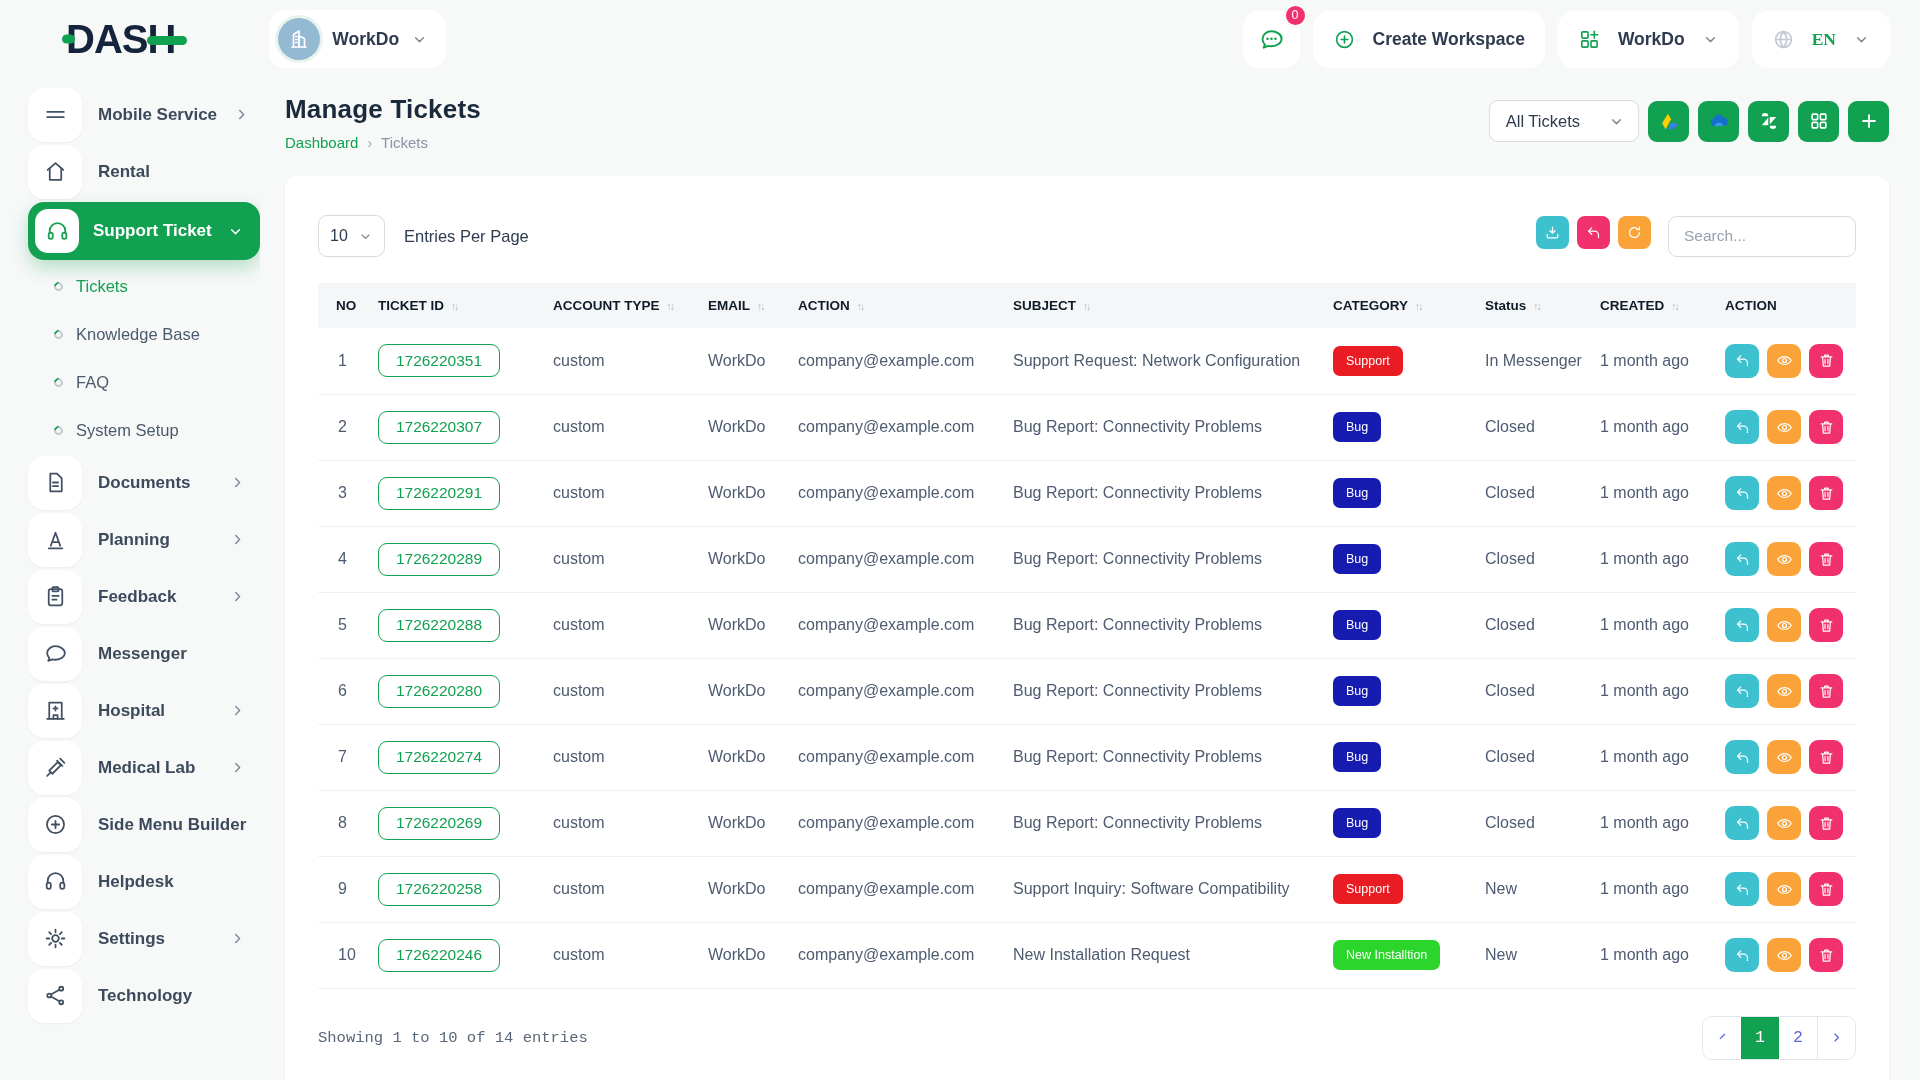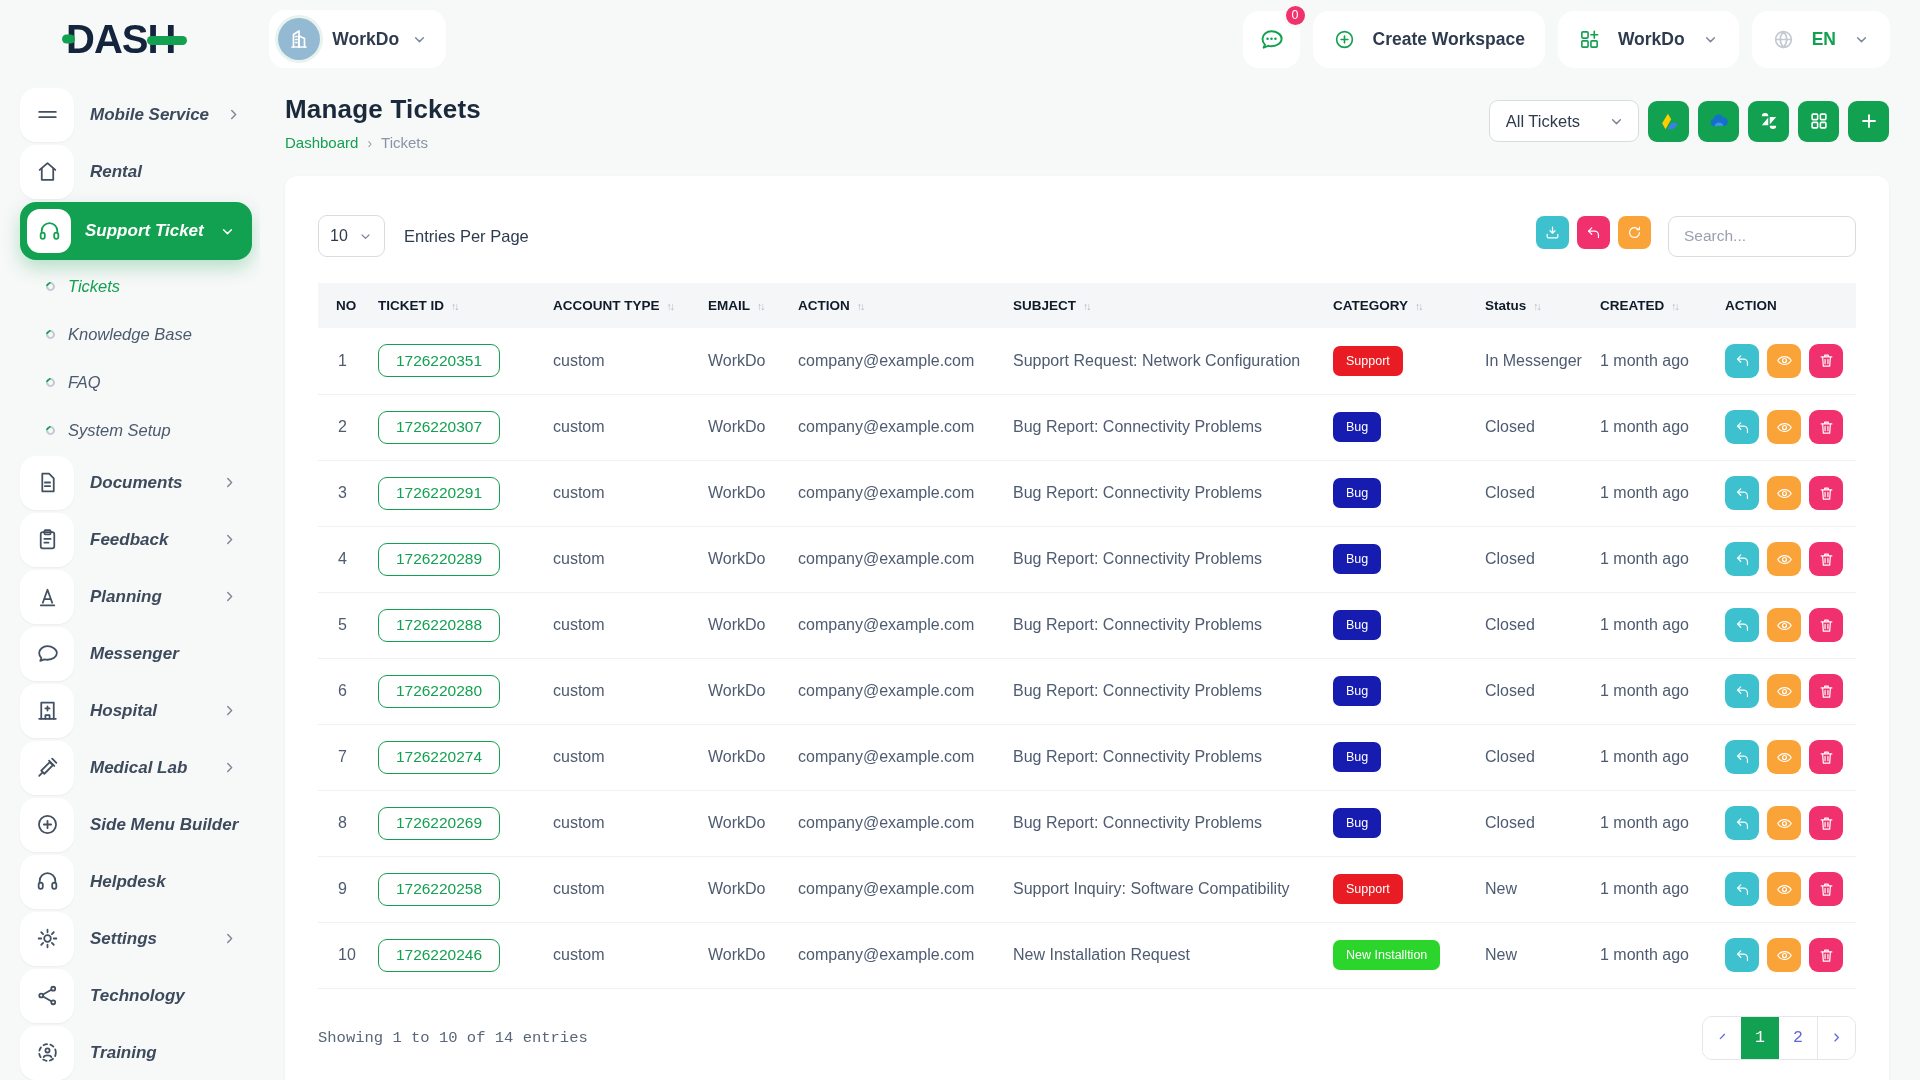--- a/index.html
+++ b/index.html
@@ -24,25 +24,25 @@
   .chev{color:#7d8797;display:inline-flex;}
   .chev svg{width:17px;height:17px;}
   .topbar-right{margin-left:auto;display:flex;align-items:center;gap:13px;}
   .chat-btn{position:relative;width:57px;height:57px;border-radius:16px;background:#fff;border:none;display:flex;align-items:center;justify-content:center;color:var(--green);cursor:pointer;}
   .chat-btn .tb-ic svg{width:27px;height:27px;}
   .chat-badge{position:absolute;top:-8px;right:-8px;width:25px;height:25px;border-radius:50%;background:#f1316d;color:#fff;font-size:12.5px;display:flex;align-items:center;justify-content:center;border:3px solid var(--bg);}
   .pill{height:57px;border-radius:16px;background:#fff;border:none;display:flex;align-items:center;gap:17px;padding:0 20px;font-size:17.5px;font-weight:600;color:#2e3b4e;cursor:pointer;}
   .tb-ic{display:inline-flex;color:var(--green);}
   .tb-ic svg{width:23px;height:23px;}
   .globe-ic{color:#c3cad4;}
-  .lang{color:var(--green);font-weight:700;}
+  .lang{color:var(--green);font-weight:700;font-family:Liberation Serif, serif;}
 
   
   .layout{display:flex;height:1002px;}
-  .sidebar{width:260px;flex:0 0 260px;padding:8px 0 0 20px;overflow:hidden;font-style:italic;}
+  .sidebar{width:260px;flex:0 0 260px;padding:8px 0 0 28px;overflow:hidden;}
   .side-item{display:flex;align-items:center;gap:16px;height:57px;width:230px;color:var(--slate);font-weight:600;font-size:17px;cursor:pointer;white-space:nowrap;}
   .icon-tile{width:54px;height:54px;flex:0 0 54px;border-radius:16px;background:#fff;display:flex;align-items:center;justify-content:center;color:#425062;box-shadow:0 1px 2px rgba(20,30,55,.05);}
   .icon-tile svg{width:25px;height:25px;}
   .side-item .chev{margin-left:auto;margin-right:12px;}
   .side-active{display:flex;align-items:center;gap:14px;height:58px;width:232px;border-radius:16px;background:var(--green);color:#fff;font-weight:700;font-size:17px;padding-left:7px;margin:2px 0;box-shadow:0 8px 18px rgba(18,161,80,.28);cursor:pointer;white-space:nowrap;}
   .side-active .icon-tile{width:44px;height:44px;flex:0 0 44px;border-radius:13px;color:var(--green);box-shadow:none;}
   .side-active .chev{color:#fff;margin-left:auto;margin-right:16px;}
   .sub-item{display:flex;align-items:center;gap:13px;height:48px;padding-left:26px;color:#4c5a6e;font-size:16.5px;cursor:pointer;white-space:nowrap;}
   .sub-item.active{color:var(--green);}
   .dot{width:9px;height:9px;border-radius:50%;border:2px solid #c2c9d3;border-top-color:var(--green);transform:rotate(-40deg);flex:0 0 9px;}
@@ -234,40 +234,40 @@
           <span>Documents</span>
           <span class="chev">
             <svg viewBox="0 0 24 24" fill="none" stroke="currentColor" stroke-width="1.7" stroke-linecap="round" stroke-linejoin="round">
               <path d="M9.5 6.5L15 12l-5.5 5.5" stroke-width="2"></path>
             </svg>
           </span>
         </div>
         <div class="side-item">
           <span class="icon-tile">
             <svg viewBox="0 0 24 24" fill="none" stroke="currentColor" stroke-width="1.7" stroke-linecap="round" stroke-linejoin="round">
+              <path d="M7.5 18L12 5.5 16.5 18M9 14.5h6"></path>
+              <path d="M5.5 20.5h13"></path>
+            </svg>
+          </span>
+          <span>Planning</span>
+          <span class="chev">
+            <svg viewBox="0 0 24 24" fill="none" stroke="currentColor" stroke-width="1.7" stroke-linecap="round" stroke-linejoin="round">
+              <path d="M9.5 6.5L15 12l-5.5 5.5" stroke-width="2"></path>
+            </svg>
+          </span>
+        </div>
+        <div class="side-item">
+          <span class="icon-tile">
+            <svg viewBox="0 0 24 24" fill="none" stroke="currentColor" stroke-width="1.7" stroke-linecap="round" stroke-linejoin="round">
               <rect x="5.5" y="5" width="13" height="15.5" rx="2"></rect>
               <rect x="9" y="3" width="6" height="4" rx="1"></rect>
               <path d="M9 11.5h6M9 15h4"></path>
             </svg>
           </span>
           <span>Feedback</span>
-          <span class="chev">
-            <svg viewBox="0 0 24 24" fill="none" stroke="currentColor" stroke-width="1.7" stroke-linecap="round" stroke-linejoin="round">
-              <path d="M9.5 6.5L15 12l-5.5 5.5" stroke-width="2"></path>
-            </svg>
-          </span>
-        </div>
-        <div class="side-item">
-          <span class="icon-tile">
-            <svg viewBox="0 0 24 24" fill="none" stroke="currentColor" stroke-width="1.7" stroke-linecap="round" stroke-linejoin="round">
-              <path d="M7.5 18L12 5.5 16.5 18M9 14.5h6"></path>
-              <path d="M5.5 20.5h13"></path>
-            </svg>
-          </span>
-          <span>Planning</span>
           <span class="chev">
             <svg viewBox="0 0 24 24" fill="none" stroke="currentColor" stroke-width="1.7" stroke-linecap="round" stroke-linejoin="round">
               <path d="M9.5 6.5L15 12l-5.5 5.5" stroke-width="2"></path>
             </svg>
           </span>
         </div>
         <div class="side-item">
           <span class="icon-tile">
             <svg viewBox="0 0 24 24" fill="none" stroke="currentColor" stroke-width="1.7" stroke-linecap="round" stroke-linejoin="round">
               <path d="M21 11.5c0 3.6-4 6.5-9 6.5-1 0-2-.1-2.9-.4L5 19l1.2-2.6C4.8 15.2 4 13.4 4 11.5 4 7.9 7.6 5 12 5s9 2.9 9 6.5z"></path>
@@ -342,30 +342,20 @@
         <div class="side-item">
           <span class="icon-tile">
             <svg viewBox="0 0 24 24" fill="none" stroke="currentColor" stroke-width="1.7" stroke-linecap="round" stroke-linejoin="round">
               <circle cx="6" cy="12" r="1.9"></circle>
               <circle cx="17.5" cy="5.5" r="1.9"></circle>
               <circle cx="17.5" cy="18.5" r="1.9"></circle>
               <path d="M7.7 11l8-4.6M7.7 13l8 4.6"></path>
             </svg>
           </span>
           <span>Technology</span>
-        </div>
-        <div class="side-item">
-          <span class="icon-tile">
-            <svg viewBox="0 0 24 24" fill="none" stroke="currentColor" stroke-width="1.7" stroke-linecap="round" stroke-linejoin="round">
-              <circle cx="12" cy="12" r="8" stroke-dasharray="3.5 3.2"></circle>
-              <circle cx="12" cy="10" r="2"></circle>
-              <path d="M8.3 16.5c.9-2.2 6.5-2.2 7.4 0"></path>
-            </svg>
-          </span>
-          <span>Training</span>
         </div>
       </nav>
   </aside>
 
   <main class="main">
     <div class="page-head">
       <div>
         <div class="title">Manage Tickets</div>
         <div class="crumbs">
           <span class="crumb-home">Dashboard</span>

